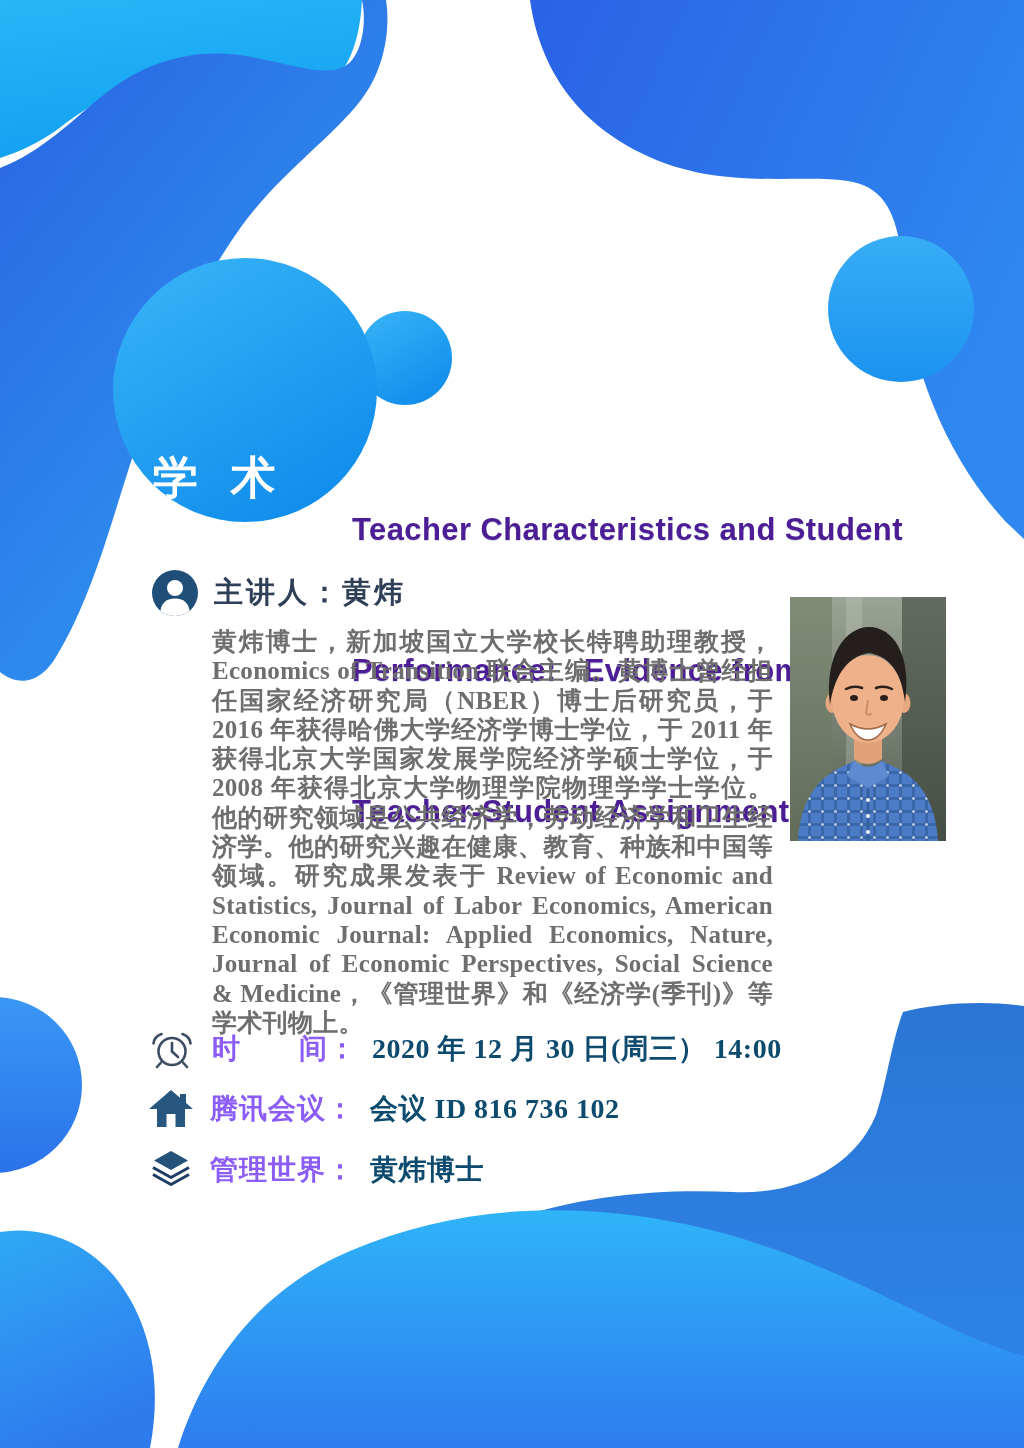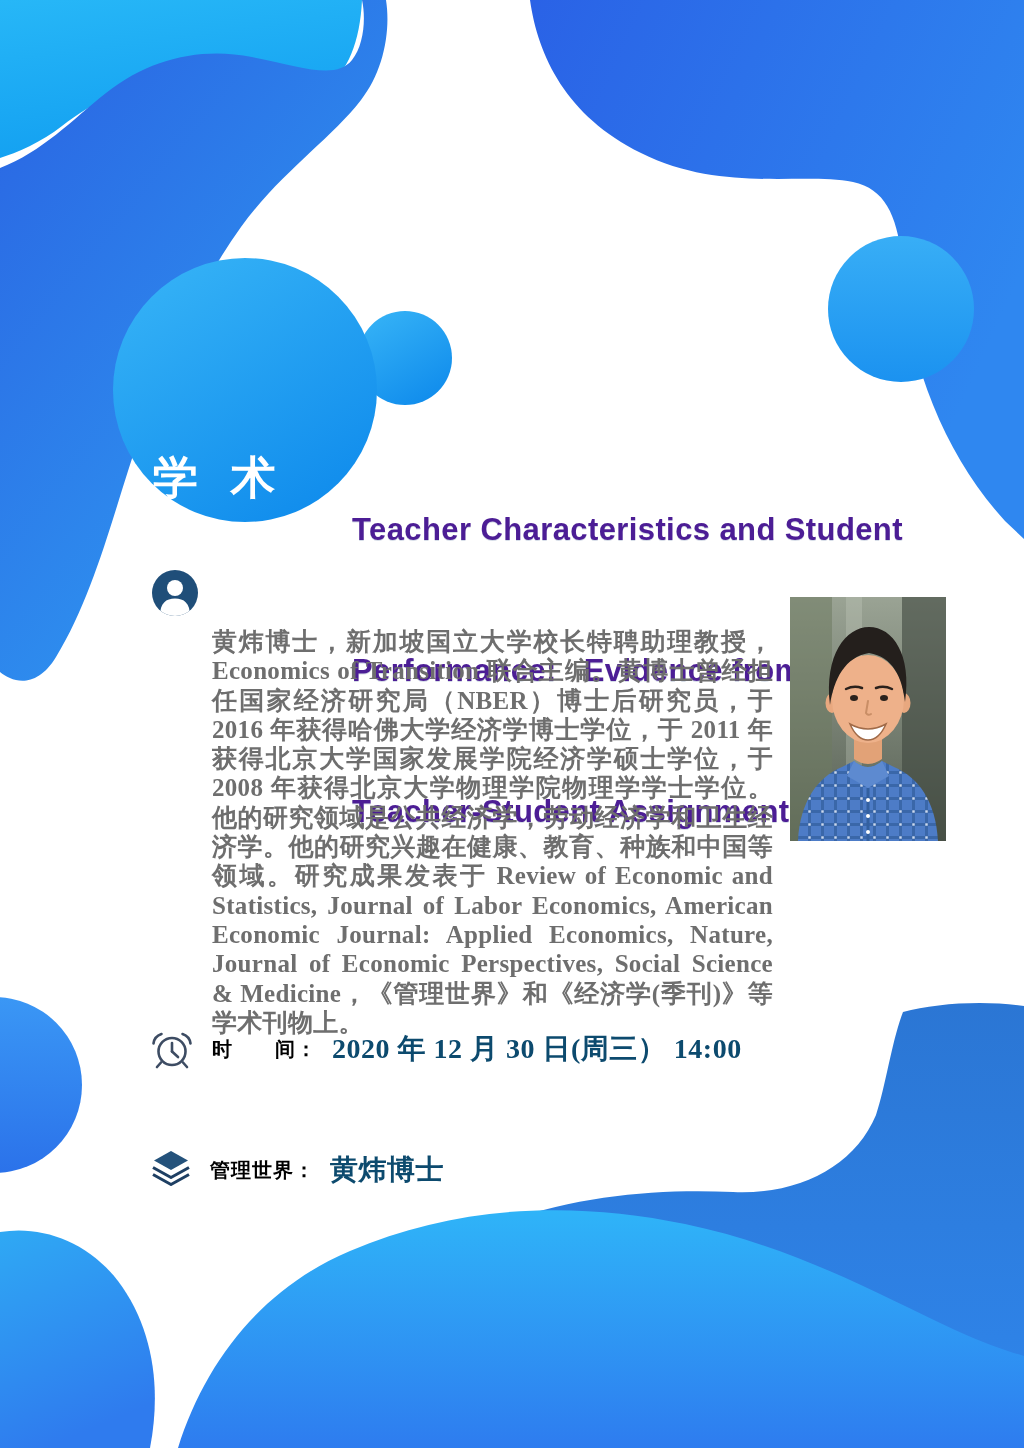--- a/index.html
+++ b/index.html
@@ -35,21 +35,21 @@
     font-family:"Liberation Serif",serif;font-weight:600;
     font-size:25px;line-height:29.3px;color:#6E6E6E;
     text-align:justify;letter-spacing:0.3px;
   }
 
   .photo{position:absolute;left:790px;top:597px;width:156px;height:244px;}
 
   .detail{
     position:absolute;left:147px;display:flex;align-items:center;gap:15px;
   }
-  .detail .lab{font-size:20px;font-weight:bold;color:#000000;letter-spacing:1px;white-space:pre-wrap;}
+  .detail .lab{font-size:28px;font-weight:bold;color:#8b5cf6;letter-spacing:1px;white-space:pre-wrap;}
   .detail .val{font-size:28px;font-weight:bold;color:#0c4a6e;letter-spacing:0.5px;
     font-family:"Liberation Serif",serif;white-space:pre-wrap;}
   .d1{top:1024px;}
   .d2{top:1085px;}
   .d3{top:1146px;}
   .icon{display:inline-flex;}
 </style>
 </head>
 <body>
 
@@ -125,20 +125,21 @@
               <circle cx="23" cy="23" r="23"></circle>
             </clipPath>
           </defs>
         <circle cx="23" cy="23" r="23" fill="#1F4E79"></circle>
         <g clip-path="url(#avclip)">
           <circle cx="23" cy="18" r="8" fill="#ffffff"></circle>
           <path d="M8,46 C8,33 14,28.5 23,28.5 C32,28.5 38,33 38,46 Z" fill="#ffffff"></path>
         </g>
       </svg>
     </span>
+    <span class="speaker-heading">主讲人：黄炜</span>
   </div>
 
   <div class="bio">黄炜博士，新加坡国立大学校长特聘助理教授，Economics of Transition 联合主编。黄博士曾经担任国家经济研究局（NBER）博士后研究员，于 2016 年获得哈佛大学经济学博士学位，于 2011 年获得北京大学国家发展学院经济学硕士学位，于 2008 年获得北京大学物理学院物理学学士学位。他的研究领域是公共经济学，劳动经济学和卫生经济学。他的研究兴趣在健康、教育、种族和中国等领域。研究成果发表于 Review of Economic and Statistics, Journal of Labor Economics, American Economic Journal: Applied Economics, Nature, Journal of Economic Perspectives, Social Science &amp; Medicine，《管理世界》和《经济学(季刊)》等学术刊物上。</div>
 
   <div class="photo">
     <svg width="156" height="244" viewBox="0 0 156 244">
       <defs>
         <linearGradient id="pbg" x1="0" y1="0" x2="0" y2="1">
           <stop offset="0" stop-color="#9aa394"></stop>
             <stop offset="1" stop-color="#555e52"></stop>
@@ -182,20 +183,31 @@
         <path d="M14.5,10 C10,11.5 7,15 6.5,19.5"></path>
         <path d="M35.5,10 C40,11.5 43,15 43.5,19.5"></path>
         <path d="M14,38.5 L10,43"></path>
         <path d="M36,38.5 L40,43"></path>
       </svg>
     </span>
     <span class="lab">时　　间：</span>
     <span class="val">2020 年 12 月 30 日(周三） 14:00</span>
   </div>
 
+  <div class="detail d2">
+    <span class="icon">
+      <svg width="48" height="48" viewBox="0 0 48 48">
+        <rect x="33" y="9" width="6" height="10" fill="#27567F"></rect>
+        <path d="M24,5 L2,24 L10,24 L10,42 L38,42 L38,24 L46,24 Z" fill="#27567F"></path>
+        <rect x="19.5" y="29" width="9" height="13" fill="#ffffff"></rect>
+      </svg>
+    </span>
+    <span class="lab">腾讯会议：</span>
+    <span class="val">会议 ID 816 736 102</span>
+  </div>
 
   <div class="detail d3">
     <span class="icon">
       <svg width="48" height="48" viewBox="0 0 48 48" fill="none">
         <path d="M24,5 L41,14.5 L24,24 L7,14.5 Z" fill="#24527B"></path>
         <path d="M6,21.5 L24,31.5 L42,21.5" stroke="#1E3F63" stroke-width="3" stroke-linejoin="round"></path>
         <path d="M6,28.5 L24,38.5 L42,28.5" stroke="#1E3F63" stroke-width="3" stroke-linejoin="round"></path>
       </svg>
     </span>
     <span class="lab">管理世界：</span>

